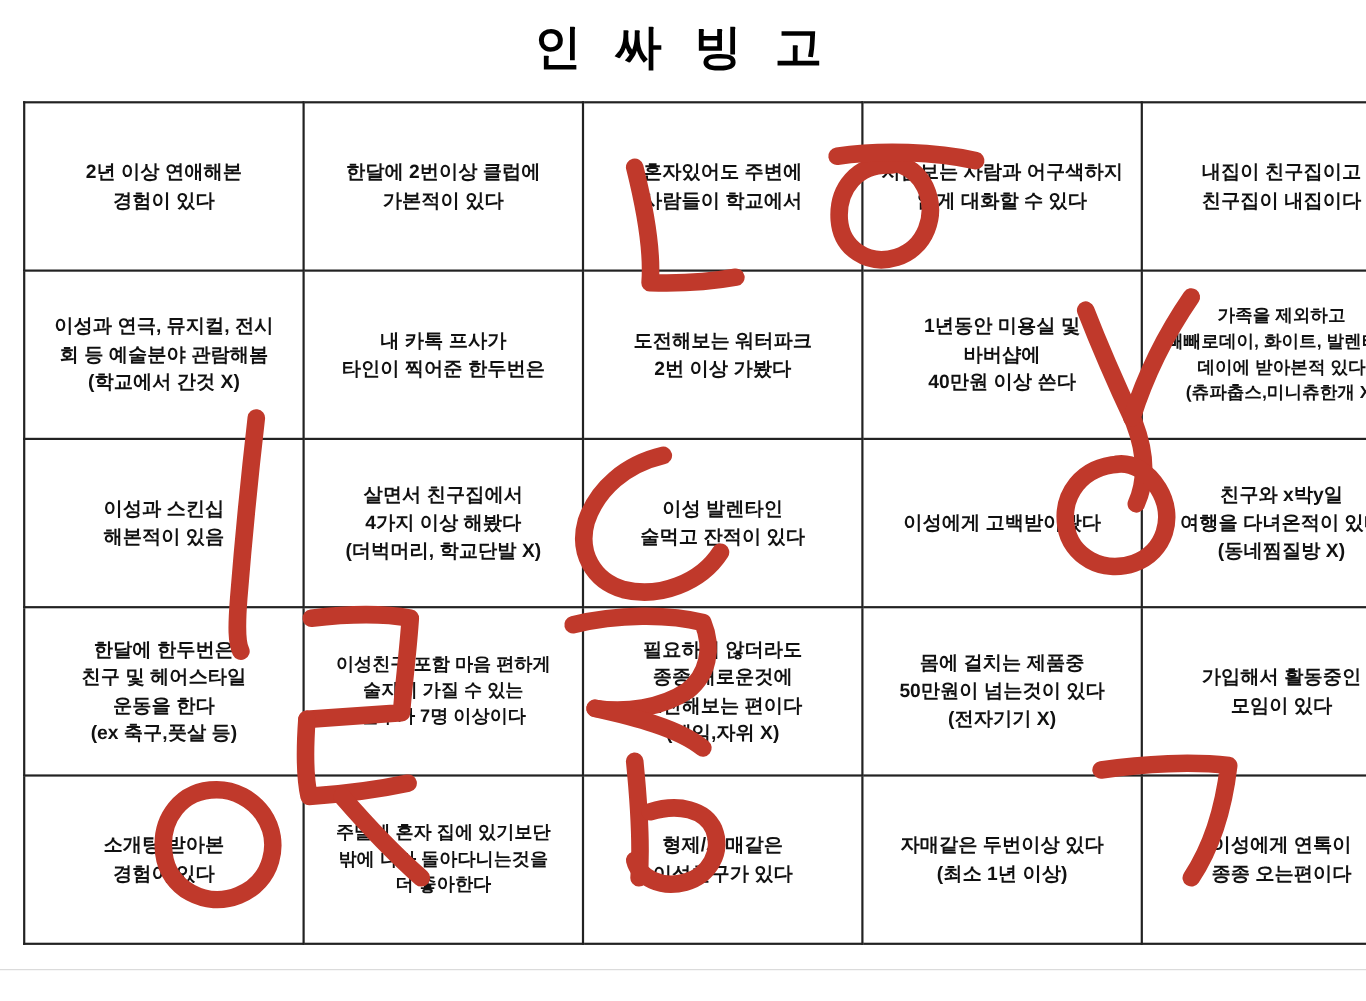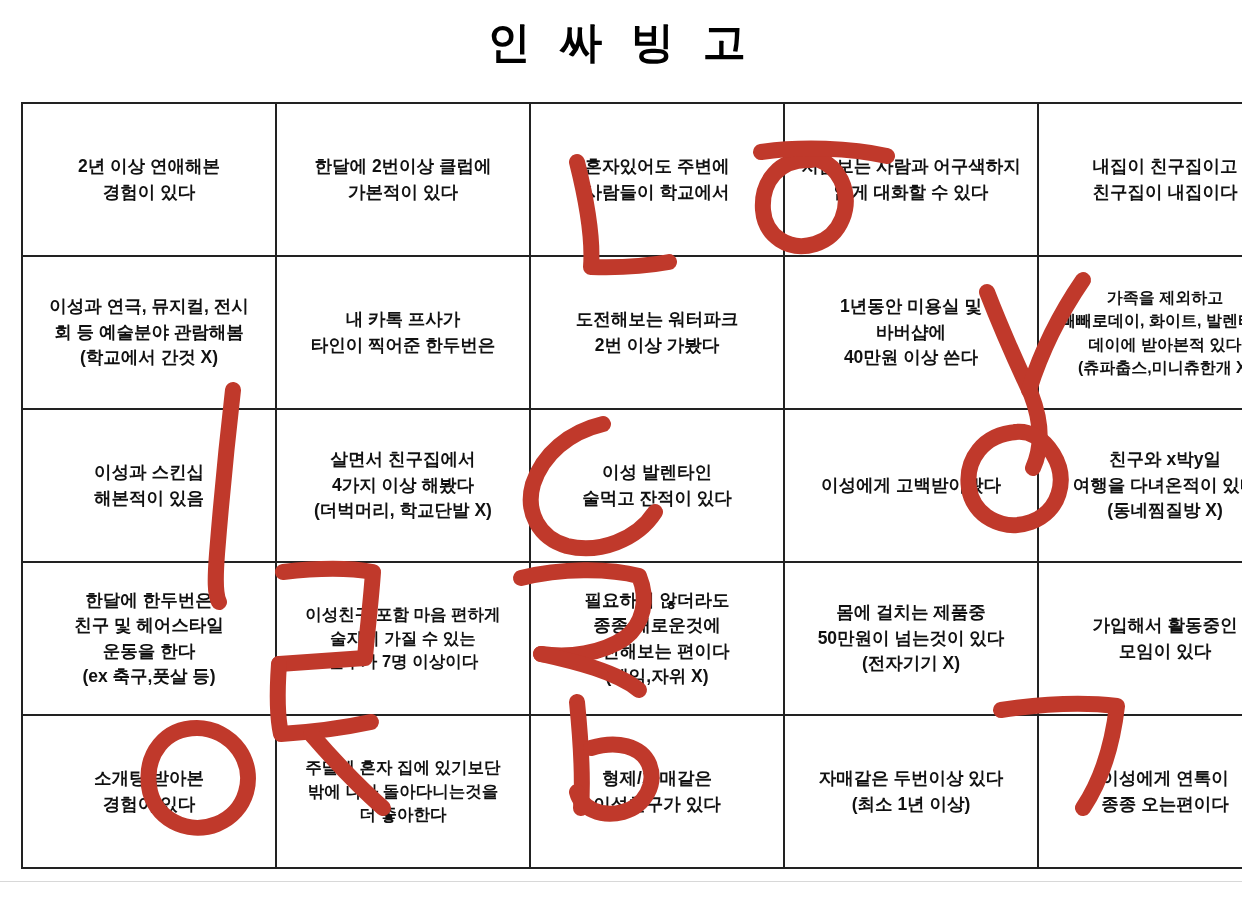--- a/index.html
+++ b/index.html
@@ -22,26 +22,26 @@
     box-sizing: border-box;
   }
   .title {
     text-align: center;
     font-size: 43px;
     font-weight: 700;
     letter-spacing: 9px;
     padding-top: 14px;
     padding-bottom: 16px;
     color: #000;
-    font-family: Liberation Serif, serif;
+    font-family: Liberation Sans, sans-serif;
     border-radius: 17px;
   }
   .grid-wrap {
     position: relative;
-    margin: 14px auto;
+    margin: 4px auto;
     width: 1200px;
   }
   table.bingo {
     border-collapse: collapse;
     table-layout: fixed;
     width: 1200px;
     margin: 0 auto;
     background: #fff;
   }
   table.bingo td {

